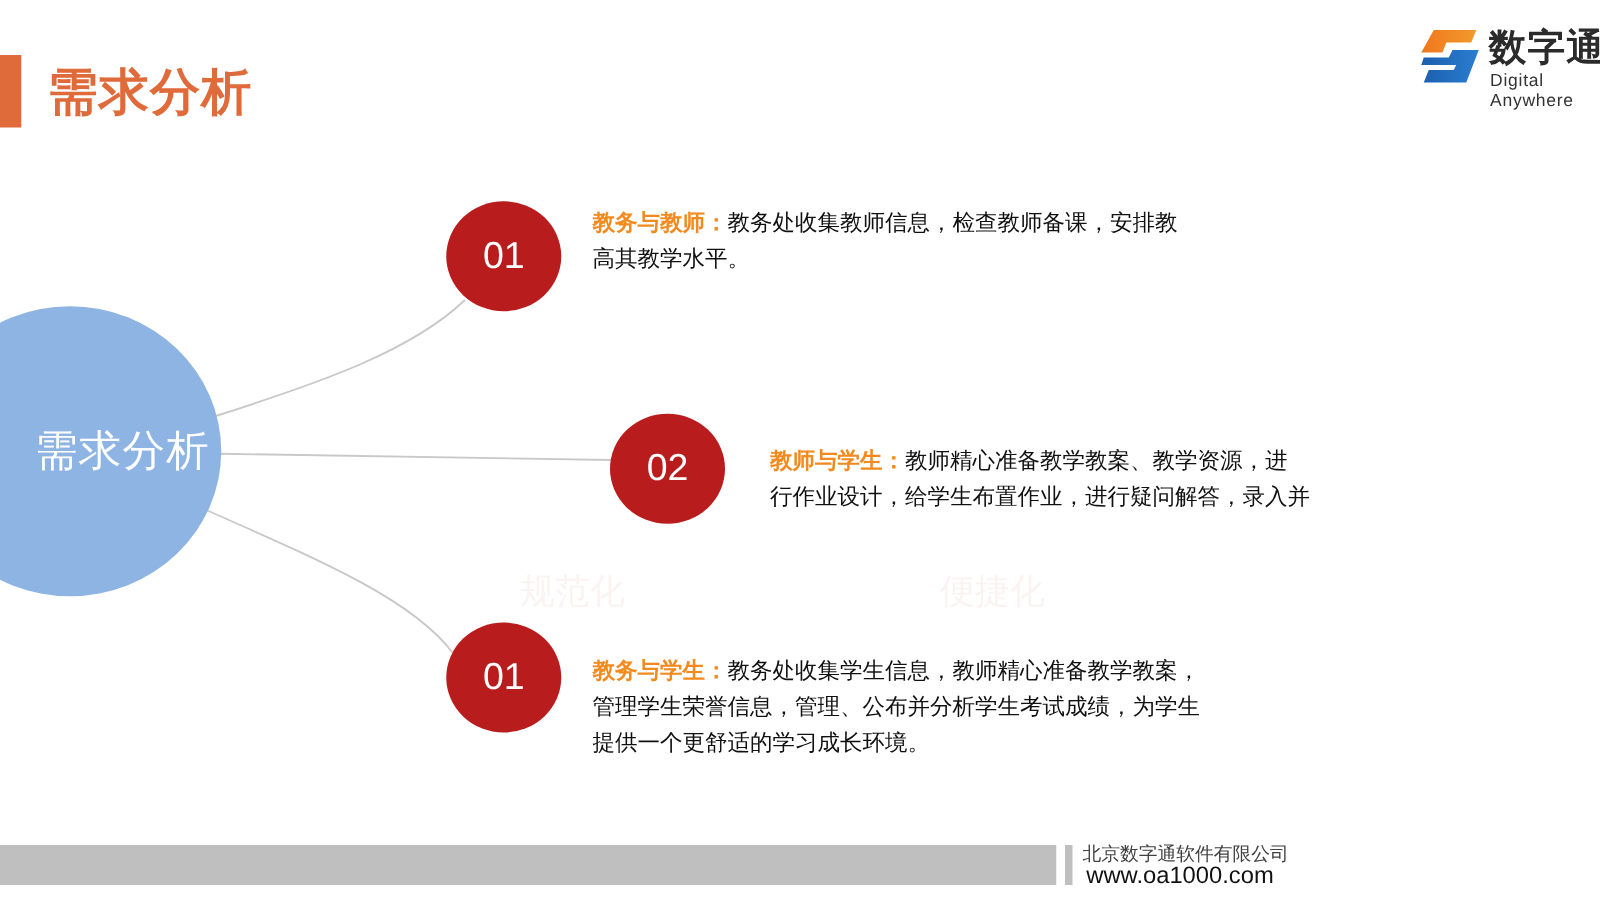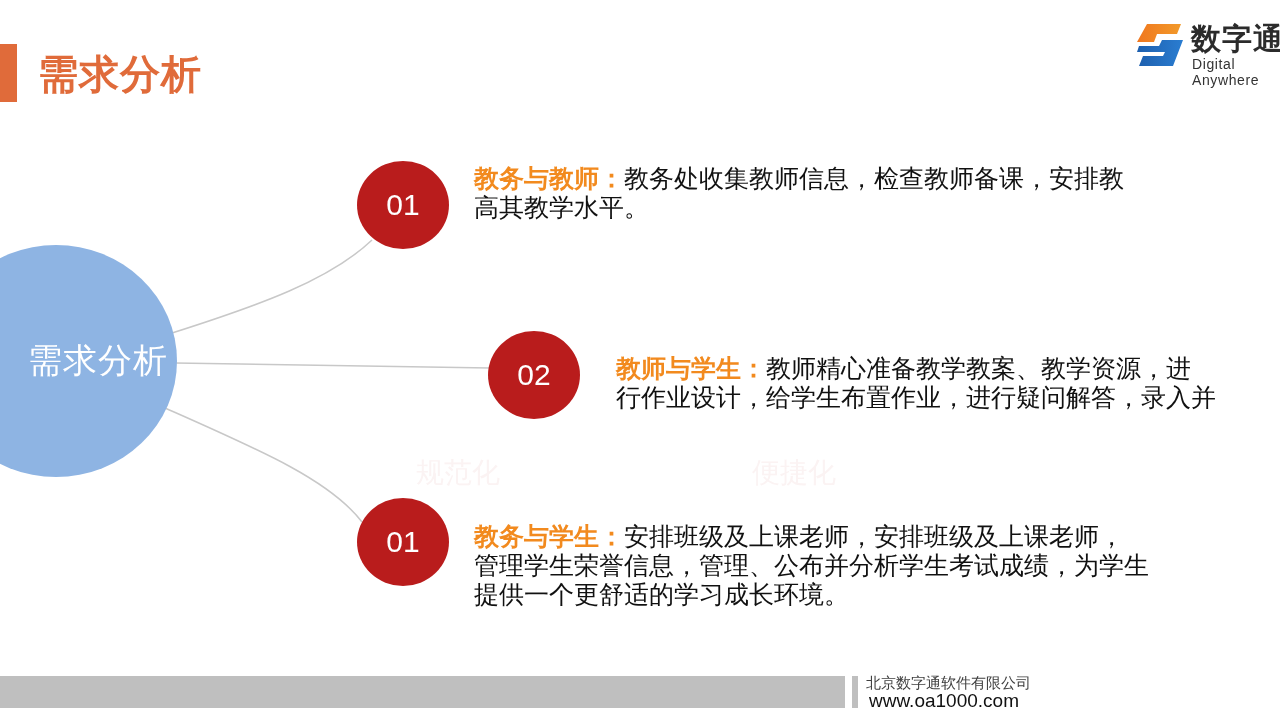--- a/index.html
+++ b/index.html
@@ -38,21 +38,21 @@
   .hub-label {
     color:#fff; font-size:34px; margin-left:84px; white-space:nowrap;
     letter-spacing:1px;
   }
   .node {
     position:absolute; width:92px; height:88px; border-radius:50%;
     background:#b91c1c; display:flex; align-items:center; justify-content:center;
   }
   .node-label { color:#fff; font-size:30px; font-family:"Liberation Sans",sans-serif; }
   .desc {
-    position:absolute; font-size:25px; line-height:29px; color:#111;
+    position:absolute; font-size:18px; line-height:29px; color:#111;
   }
   .desc .head { color:#f28a1e; font-weight:bold; }
   .watermark {
     position:absolute; font-size:28px; color:#fbf3f3;
   }
   .footer-bar {
     position:absolute; left:0; top:676px; width:845px; height:32px; background:#bfbfbf;
   }
   .footer-tick {
     position:absolute; left:852px; top:676px; width:6px; height:32px; background:#bfbfbf;
@@ -117,21 +117,21 @@
   <div><span class="head">教务与教师：</span><span>教务处收集教师信息，检查教师备课，安排教</span></div>
   <div>高其教学水平。</div>
 </div>
 
 <div class="desc" style="left:616px;top:354px;">
   <div><span class="head">教师与学生：</span><span>教师精心准备教学教案、教学资源，进</span></div>
   <div>行作业设计，给学生布置作业，进行疑问解答，录入并</div>
 </div>
 
 <div class="desc" style="left:474px;top:522px;">
-  <div><span class="head">教务与学生：</span><span>安排班级及上课老师，安排班级及上课老师，</span></div>
+  <div><span class="head">教务与学生：</span><span>教务处收集学生信息，教师精心准备教学教案，</span></div>
   <div>管理学生荣誉信息，管理、公布并分析学生考试成绩，为学生</div>
   <div>提供一个更舒适的学习成长环境。</div>
 </div>
 
 <div class="footer-bar"></div>
 <div class="footer-tick"></div>
 <div class="footer-company">北京数字通软件有限公司</div>
 <div class="footer-url">www.oa1000.com</div>
 
 </body></html>

